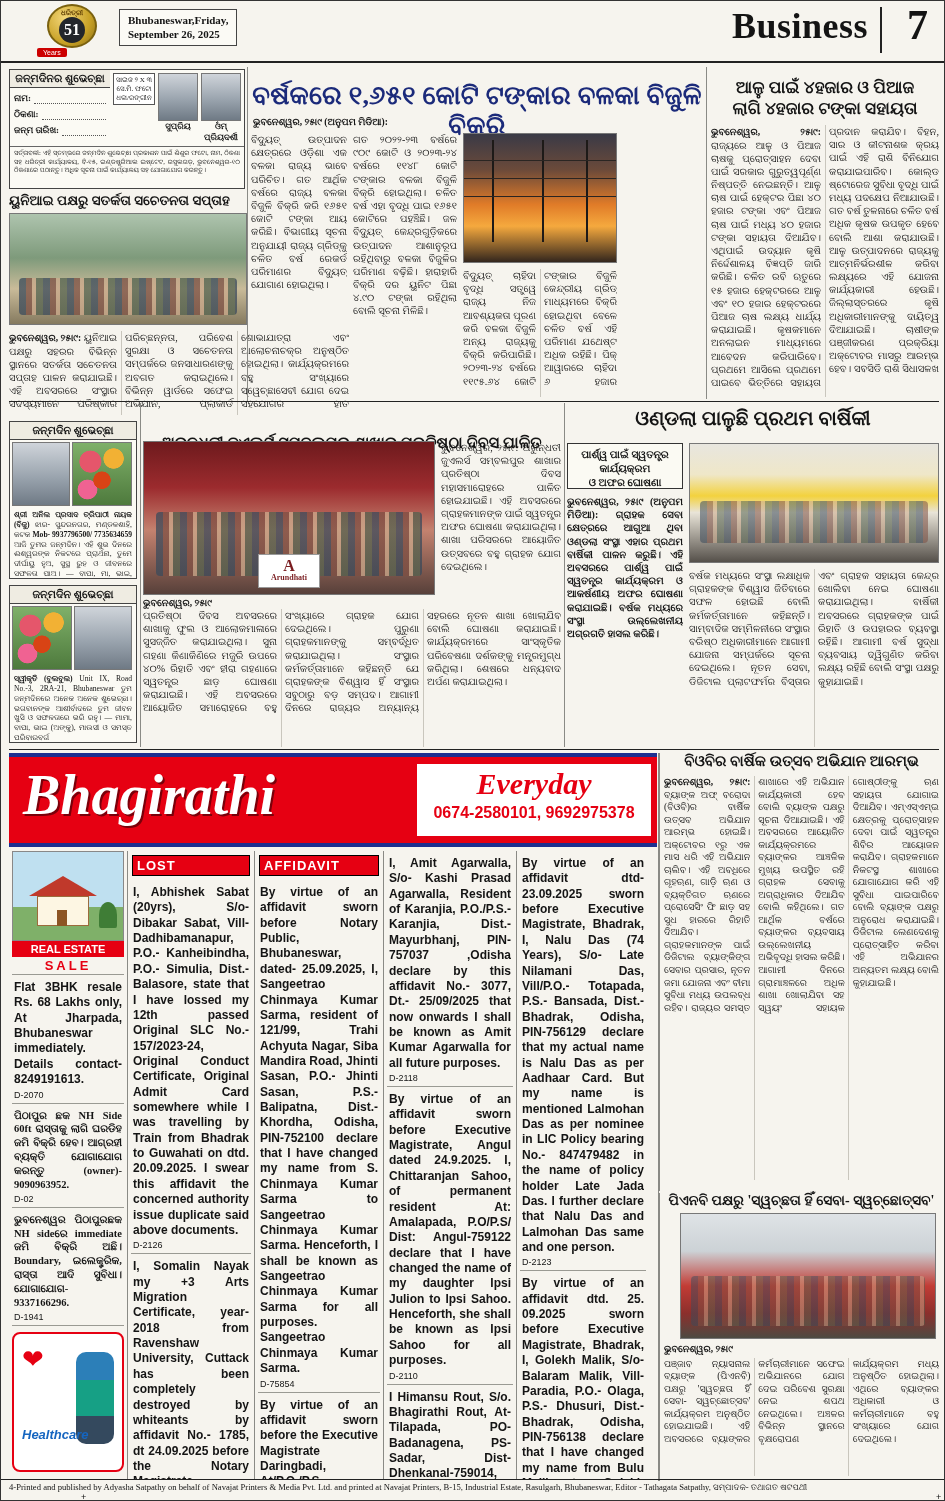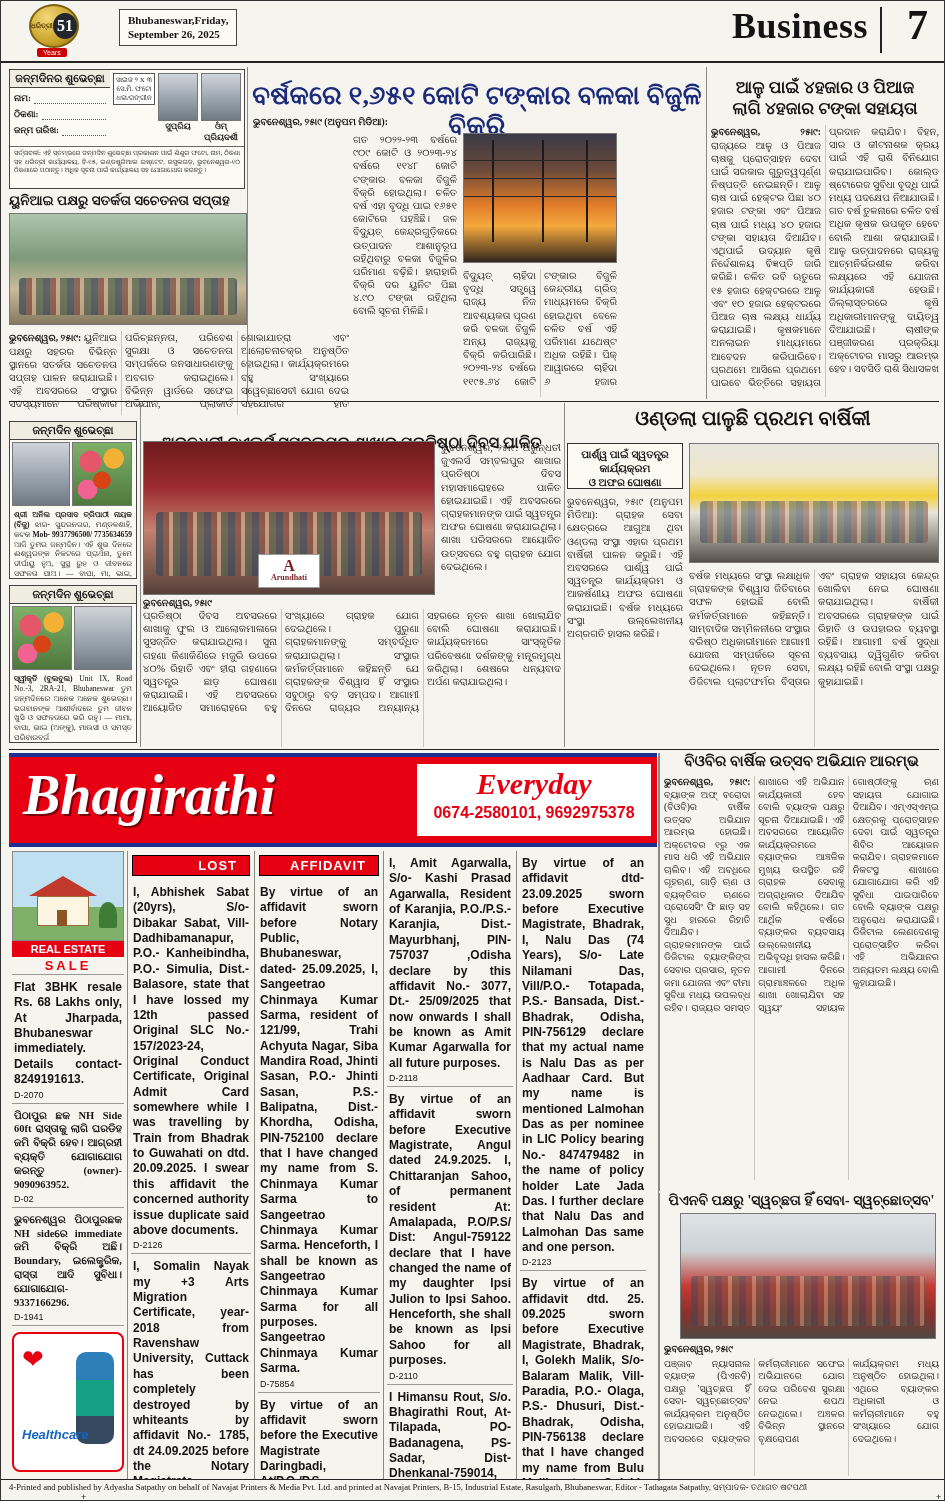--- a/index.html
+++ b/index.html
@@ -8,23 +8,23 @@
     position:relative; width:945px; height:1501px; margin:0 auto;
     background:#f6f4ee; color:#141414; overflow:hidden;
     font-family:"Liberation Serif", serif; border:1px solid #333;
   }
   .abs { position:absolute; }
   .rule-h { position:absolute; height:1px; background:#222; }
   .rule-v { position:absolute; width:1px; background:#8a8a85; }
 
   
   .emblem { position:absolute; left:10px; top:3px; width:92px; height:54px; }
-  .emblem-ring { position:absolute; left:18px; top:0; width:50px; height:44px; border-radius:50%;
+  .emblem-ring { position:absolute; left:36px; top:0; width:50px; height:44px; border-radius:50%;
     background:radial-gradient(circle at 35% 30%, #f3d77a, #c9a227 60%, #8a6d12); border:2px solid #7a610f;
-    display:flex; flex-direction:row; align-items:center; justify-content:center; }
+    display:flex; flex-direction:column; align-items:center; justify-content:center; }
   .emblem-title { font-size:7px; color:#5c3b00; font-weight:bold; line-height:1; }
   .emblem-years { font-size:16px; font-weight:bold; color:#fff; background:#23262b; border-radius:50%;
     width:26px; height:26px; line-height:26px; text-align:center; }
   .emblem-ribbon { position:absolute; left:26px; top:44px; background:#c00; color:#fff; font-size:7px;
     padding:1px 6px; border-radius:2px; font-family:"Liberation Sans",sans-serif; }
   .datebox { position:absolute; left:118px; top:8px; border:1px solid #444; padding:3px 8px;
     font-size:11px; font-weight:bold; line-height:1.3; background:#fbfaf5; }
   .section-title { position:absolute; right:78px; top:4px; font-size:36px; font-weight:bold; letter-spacing:0.5px; }
   .pagenum-divider { position:absolute; right:64px; top:6px; width:2px; height:46px; background:#222; }
   .page-num { position:absolute; right:18px; top:0px; font-size:42px; font-weight:bold; }
@@ -78,22 +78,22 @@
   .cls-banner-title { position:absolute; left:14px; top:6px; font-size:56px; font-style:italic; font-weight:bold; color:#fff;
     font-family:"Liberation Serif",serif; text-shadow:2px 2px 0 #7a000a; }
   .cls-banner-panel { position:absolute; right:6px; top:7px; width:234px; height:72px; background:#fff; text-align:center; }
   .cls-everyday { color:#e60012; font-size:30px; font-weight:bold; font-style:italic; line-height:1.1; margin-top:3px; }
   .cls-phones { color:#e60012; font-size:16px; font-weight:bold; font-family:"Liberation Sans",sans-serif; margin-top:4px; }
 
   
   .cls-area { position:absolute; left:8px; top:850px; width:648px; height:628px; display:flex; }
   .cls-col { height:100%; overflow:hidden; padding:0 3px; }
   .cls-col + .cls-col { border-left:1px solid #8a8a85; }
-  .cls-header { background:#e60012; color:#fff; text-align:right; font:bold 13px "Liberation Sans",sans-serif;
-    border:1px solid #000; padding:2px 12px; margin:4px 1px; letter-spacing:1px; }
+  .cls-header { background:#e60012; color:#fff; text-align:left; font:bold 13px "Liberation Sans",sans-serif;
+    border:1px solid #000; padding:2px 4px; margin:4px 1px; letter-spacing:1px; }
   .notice { font-family:"Liberation Sans",sans-serif; font-size:12px; font-weight:600; line-height:1.28;
     text-align:justify; overflow:hidden; }
   .notice-odia { font-size:10.5px; font-weight:bold; line-height:1.32; text-align:justify; overflow:hidden; }
   .ad { padding:5px 2px 3px; border-bottom:1px solid #9a9a93; }
   .ad-id { font:9px "Liberation Sans",sans-serif; margin-top:2px; }
   .sign { text-align:center; font-weight:bold; font-family:Liberation Sans, sans-serif; font-size:10.5px; }
 
   .re-band { background:#e60012; color:#fff; text-align:center; font:bold 11px "Liberation Sans",sans-serif; padding:2px 0; }
   .re-sale { color:#e60012; text-align:center; font:bold 13px "Liberation Sans",sans-serif; letter-spacing:3px; padding:1px 0; border-bottom:1px solid #9a9a93; }
   .house-art { position:relative; height:90px; background:linear-gradient(180deg,#bfe0f0 0 62%, #7fb069 62% 100%); border:1px solid #888; }
@@ -200,20 +200,21 @@
   <div class="photo ph-uniai" style="left:8px;top:212px;width:238px;height:112px;">
     <div class="crowd"></div>
   </div>
   <div class="abs odia cols3" style="left:8px;top:330px;width:340px;height:84px;">
     <span class="dateline">ଭୁବନେଶ୍ୱର, ୨୫ା୯:</span>
     <span>ୟୁନିଆଇ ପକ୍ଷରୁ ସହରର ବିଭିନ୍ନ ସ୍ଥାନରେ ସତର୍କତା ସଚେତନତା ସପ୍ତାହ ପାଳନ କରାଯାଇଛି। ଏହି ଅବସରରେ ସଂସ୍ଥାର ସଦସ୍ୟମାନେ ପରିଷ୍କାର ପରିଚ୍ଛନ୍ନତା, ପରିବେଶ ସୁରକ୍ଷା ଓ ସଚେତନତା ସମ୍ପର୍କରେ ଜନସାଧାରଣଙ୍କୁ ଅବଗତ କରାଇଥିଲେ। ବିଭିନ୍ନ ୱାର୍ଡରେ ସଫେଇ ଅଭିଯାନ, ପ୍ଲାକାର୍ଡ ଶୋଭାଯାତ୍ରା ଏବଂ ଆଲୋଚନାଚକ୍ର ଅନୁଷ୍ଠିତ ହୋଇଥିଲା। କାର୍ଯ୍ୟକ୍ରମରେ ବହୁ ସଂଖ୍ୟାରେ ସ୍ୱେଚ୍ଛାସେବୀ ଯୋଗ ଦେଇ ସହଯୋଗର ହାତ ବଢ଼ାଇଥିଲେ। ଆଗାମୀ ଦିନରେ ଏଭଳି କାର୍ଯ୍ୟକ୍ରମ ଜାରି ରହିବ ବୋଲି ସଂସ୍ଥା ପକ୍ଷରୁ ସୂଚନା ଦିଆଯାଇଛି। ସପ୍ତାହବ୍ୟାପୀ କାର୍ଯ୍ୟକ୍ରମର ଶେଷ ଦିନରେ କୃତୀ ସ୍ୱେଚ୍ଛାସେବୀଙ୍କୁ ସମ୍ବର୍ଦ୍ଧିତ କରାଯାଇଥିଲା।</span>
   </div>
 
   <div class="abs hl-main" style="left:250px;top:80px;width:452px;">ବର୍ଷକରେ ୧,୬୫୧ କୋଟି ଟଙ୍କାର ବଳକା ବିଜୁଳି ବିକ୍ରି</div>
   <div class="abs dateline" style="left:252px;top:116px;width:200px;">ଭୁବନେଶ୍ୱର, ୨୫ା୯ (ଅନୁପମ ମିଡିଆ):</div>
+  <div class="abs odia" style="left:250px;top:132px;width:96px;height:196px;">ବିଦ୍ୟୁତ୍ ଉତ୍ପାଦନ କ୍ଷେତ୍ରରେ ଓଡ଼ିଶା ଏକ ବଳକା ରାଜ୍ୟ ଭାବେ ପରିଚିତ। ଗତ ଆର୍ଥିକ ବର୍ଷରେ ରାଜ୍ୟ ବଳକା ବିଜୁଳି ବିକ୍ରି କରି ୧୬୫୧ କୋଟି ଟଙ୍କା ଆୟ କରିଛି। ବିଭାଗୀୟ ସୂଚନା ଅନୁଯାୟୀ ରାଜ୍ୟ ଗ୍ରିଡ୍‌କୁ ଚଳିତ ବର୍ଷ ରେକର୍ଡ ପରିମାଣର ବିଦ୍ୟୁତ୍ ଯୋଗାଣ ହୋଇଥିଲା।</div>
   <div class="abs odia" style="left:352px;top:132px;width:104px;height:263px;">ଗତ ୨୦୨୨-୨୩ ବର୍ଷରେ ୯୦୯ କୋଟି ଓ ୨୦୨୩-୨୪ ବର୍ଷରେ ୧୧୪୮ କୋଟି ଟଙ୍କାର ବଳକା ବିଜୁଳି ବିକ୍ରି ହୋଇଥିଲା। ଚଳିତ ବର୍ଷ ଏହା ବୃଦ୍ଧି ପାଇ ୧୬୫୧ କୋଟିରେ ପହଞ୍ଚିଛି। ଜଳ ବିଦ୍ୟୁତ୍ କେନ୍ଦ୍ରଗୁଡ଼ିକରେ ଉତ୍ପାଦନ ଆଶାନୁରୂପ ରହିଥିବାରୁ ବଳକା ବିଜୁଳିର ପରିମାଣ ବଢ଼ିଛି। ହାରାହାରି ବିକ୍ରି ଦର ୟୁନିଟ ପିଛା ୪.୯୦ ଟଙ୍କା ରହିଥିଲା ବୋଲି ସୂଚନା ମିଳିଛି।</div>
   <div class="photo ph-power" style="left:462px;top:132px;width:154px;height:130px;">
     <div class="tower" style="left:28px;"></div>
     <div class="tower" style="left:78px;"></div>
     <div class="tower" style="left:122px;"></div>
     <div class="wire" style="top:26px;"></div>
     <div class="wire" style="top:44px;"></div>
     <div class="wire" style="top:62px;"></div>
   </div>
   <div class="abs odia cols2" style="left:462px;top:268px;width:154px;height:128px;">ବିଦ୍ୟୁତ୍ ଚାହିଦା ବୃଦ୍ଧି ସତ୍ତ୍ୱେ ରାଜ୍ୟ ନିଜ ଆବଶ୍ୟକତା ପୂରଣ କରି ବଳକା ବିଜୁଳି ଅନ୍ୟ ରାଜ୍ୟକୁ ବିକ୍ରି କରିପାରିଛି। ୨୦୨୩-୨୪ ବର୍ଷରେ ୧୧୯୫.୬୪ କୋଟି ଟଙ୍କାର ବିଜୁଳି କେନ୍ଦ୍ରୀୟ ଗ୍ରିଡ୍ ମାଧ୍ୟମରେ ବିକ୍ରି ହୋଇଥିବା ବେଳେ ଚଳିତ ବର୍ଷ ଏହି ପରିମାଣ ଯଥେଷ୍ଟ ଅଧିକ ରହିଛି। ପିକ୍ ଆୱାରରେ ଚାହିଦା ୬ ହଜାର ମେଗାୱାଟ ଅତିକ୍ରମ କରିଥିଲା।</div>
@@ -276,21 +277,21 @@
   <div class="rule-v" style="left:563px;top:402px;height:344px;"></div>
 
   <div class="abs hl-ondla" style="left:566px;top:406px;width:372px;">ଓଣ୍ଡଲା ପାଳୁଛି ପ୍ରଥମ ବାର୍ଷିକୀ</div>
   <div class="abs subbox" style="left:566px;top:442px;width:116px;height:46px;">
     <div>ପାର୍ଶ୍ୱ ପାଇଁ ସ୍ୱତନ୍ତ୍ର କାର୍ଯ୍ୟକ୍ରମ</div>
     <div>ଓ ଅଫର ଘୋଷଣା</div>
   </div>
   <div class="photo ph-ondla" style="left:688px;top:442px;width:250px;height:120px;">
     <div class="crowd" style="height:36%;bottom:16%;opacity:.55;"></div>
   </div>
-  <div class="abs odia" style="left:566px;top:494px;width:116px;height:252px;">ଭୁବନେଶ୍ୱର, ୨୫ା୯ (ଅନୁପମ ମିଡିଆ): ଗ୍ରାହକ ସେବା କ୍ଷେତ୍ରରେ ଆଗୁଆ ଥିବା ଓଣ୍ଡଲା ସଂସ୍ଥା ଏହାର ପ୍ରଥମ ବାର୍ଷିକୀ ପାଳନ କରୁଛି। ଏହି ଅବସରରେ ପାର୍ଶ୍ୱ ପାଇଁ ସ୍ୱତନ୍ତ୍ର କାର୍ଯ୍ୟକ୍ରମ ଓ ଆକର୍ଷଣୀୟ ଅଫର ଘୋଷଣା କରାଯାଇଛି। ବର୍ଷକ ମଧ୍ୟରେ ସଂସ୍ଥା ଉଲ୍ଲେଖନୀୟ ଅଗ୍ରଗତି ହାସଲ କରିଛି।</div>
+  <div class="abs odia" style="left:566px;top:494px;width:116px;height:252px;font-weight:bold;">ଭୁବନେଶ୍ୱର, ୨୫ା୯ (ଅନୁପମ ମିଡିଆ): ଗ୍ରାହକ ସେବା କ୍ଷେତ୍ରରେ ଆଗୁଆ ଥିବା ଓଣ୍ଡଲା ସଂସ୍ଥା ଏହାର ପ୍ରଥମ ବାର୍ଷିକୀ ପାଳନ କରୁଛି। ଏହି ଅବସରରେ ପାର୍ଶ୍ୱ ପାଇଁ ସ୍ୱତନ୍ତ୍ର କାର୍ଯ୍ୟକ୍ରମ ଓ ଆକର୍ଷଣୀୟ ଅଫର ଘୋଷଣା କରାଯାଇଛି। ବର୍ଷକ ମଧ୍ୟରେ ସଂସ୍ଥା ଉଲ୍ଲେଖନୀୟ ଅଗ୍ରଗତି ହାସଲ କରିଛି।</div>
   <div class="abs odia cols2" style="left:688px;top:568px;width:250px;height:178px;">ବର୍ଷକ ମଧ୍ୟରେ ସଂସ୍ଥା ଲକ୍ଷାଧିକ ଗ୍ରାହକଙ୍କ ବିଶ୍ୱାସ ଜିତିବାରେ ସଫଳ ହୋଇଛି ବୋଲି କର୍ମକର୍ତ୍ତାମାନେ କହିଛନ୍ତି। ସାମ୍ବାଦିକ ସମ୍ମିଳନୀରେ ସଂସ୍ଥାର ବରିଷ୍ଠ ଅଧିକାରୀମାନେ ଆଗାମୀ ଯୋଜନା ସମ୍ପର୍କରେ ସୂଚନା ଦେଇଥିଲେ। ନୂତନ ସେବା, ଡିଜିଟାଲ ପ୍ଲାଟଫର୍ମର ବିସ୍ତାର ଏବଂ ଗ୍ରାହକ ସହାୟତା କେନ୍ଦ୍ର ଖୋଲିବା ନେଇ ଘୋଷଣା କରାଯାଇଥିଲା। ବାର୍ଷିକୀ ଅବସରରେ ଗ୍ରାହକଙ୍କ ପାଇଁ ରିହାତି ଓ ଉପହାରର ବ୍ୟବସ୍ଥା ରହିଛି। ଆଗାମୀ ବର୍ଷ ସୁଦ୍ଧା ବ୍ୟବସାୟ ଦ୍ୱିଗୁଣିତ କରିବା ଲକ୍ଷ୍ୟ ରହିଛି ବୋଲି ସଂସ୍ଥା ପକ୍ଷରୁ କୁହାଯାଇଛି।</div>
   <div class="rule-h" style="left:8px;top:748px;width:930px;"></div>
 
   <div class="cls-banner">
     <div class="cls-banner-title">Bhagirathi</div>
     <div class="cls-banner-panel">
       <div class="cls-everyday">Everyday</div>
       <div class="cls-phones">0674-2580101, 9692975378</div>
     </div>
   </div>

